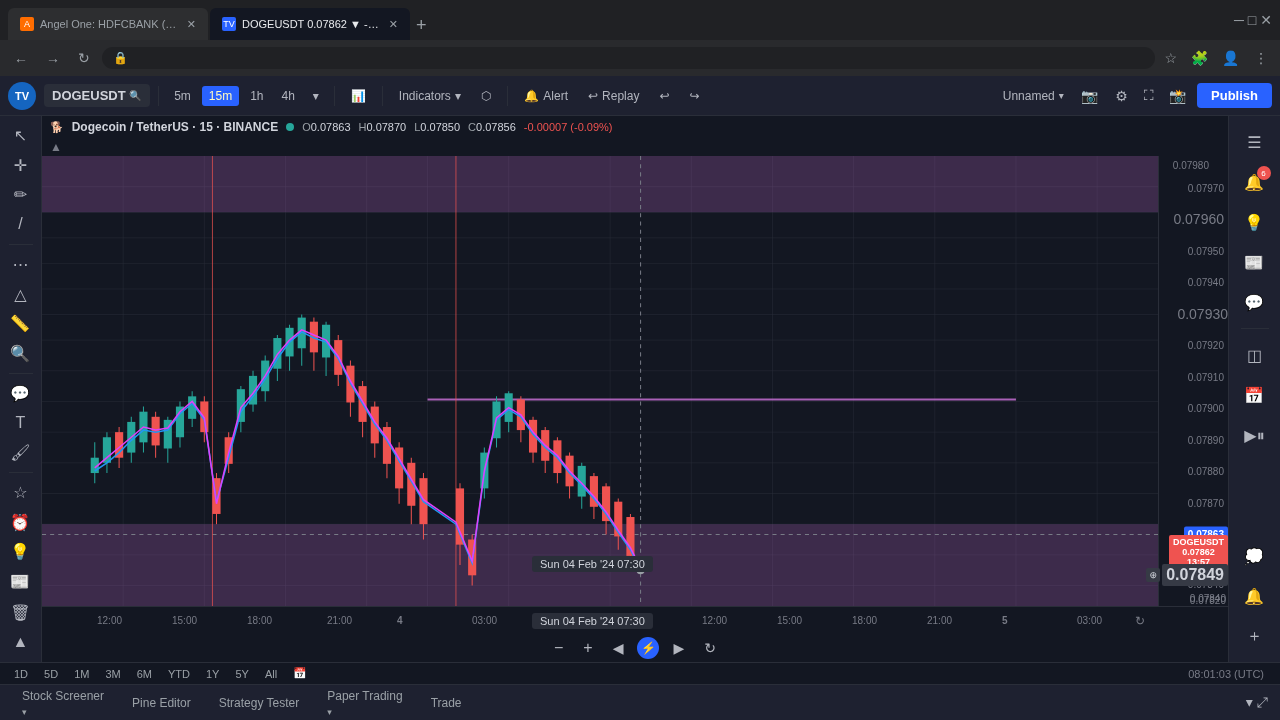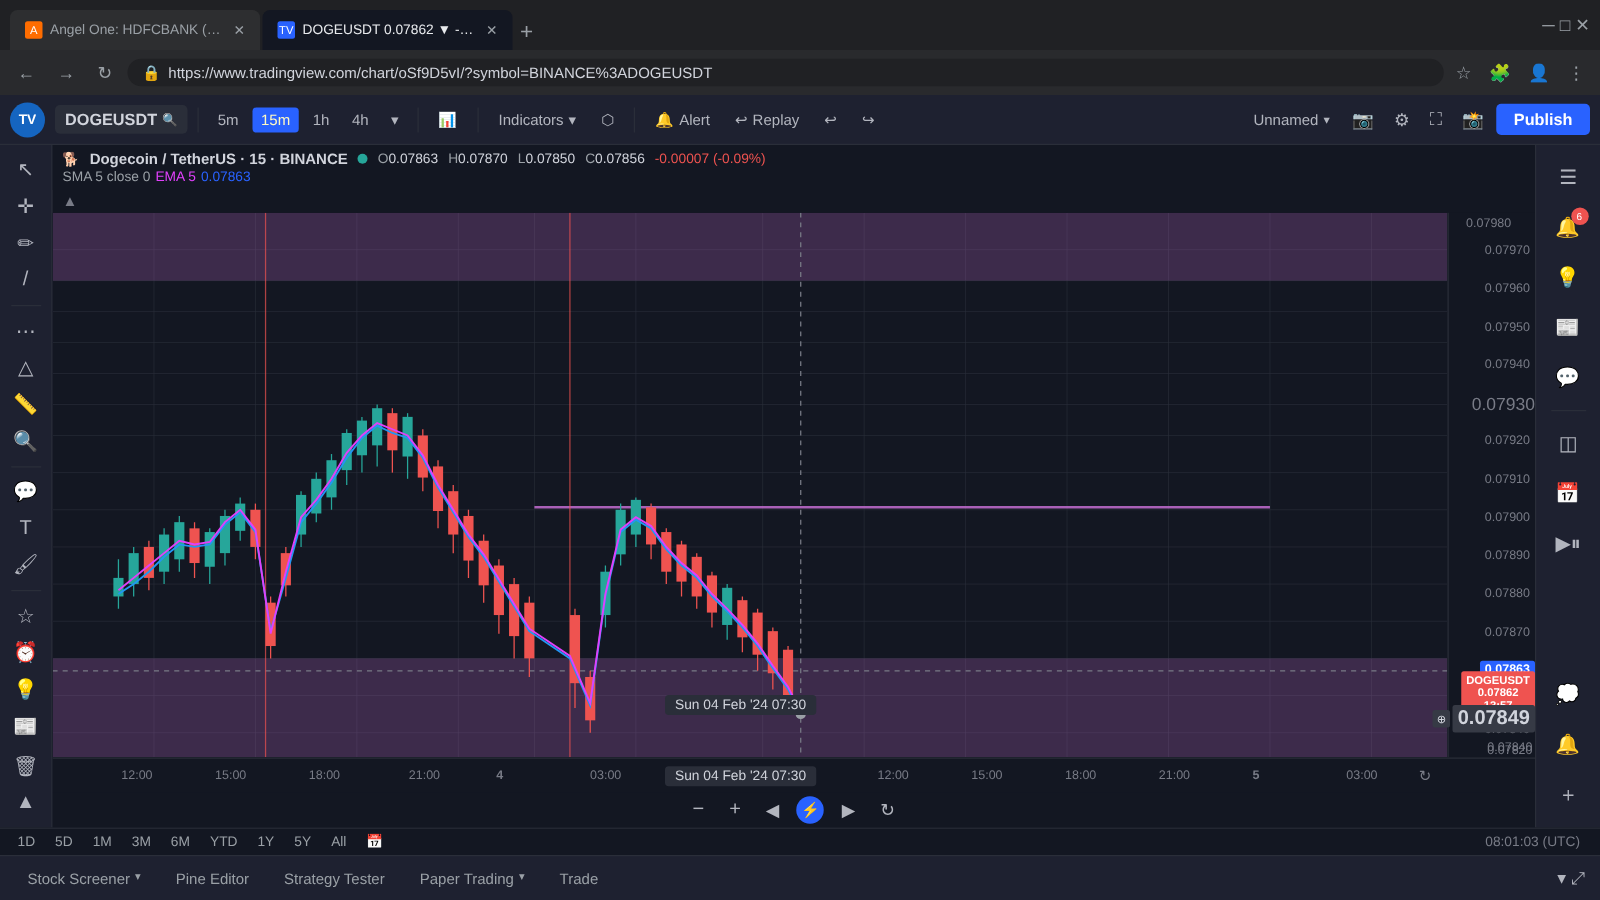--- a/index.html
+++ b/index.html
@@ -55,21 +55,21 @@
     
     .chart-canvas { flex: 1; position: relative; overflow: hidden; background: #131722; }
 
     
     .right-sidebar { width: 52px; background: #1e2130; border-left: 1px solid #2a2e39; display: flex; flex-direction: column; align-items: center; padding: 8px 0; gap: 4px; }
     .rs-icon { width: 36px; height: 36px; display: flex; align-items: center; justify-content: center; cursor: pointer; border-radius: 4px; color: #b2b5be; font-size: 16px; position: relative; }
     .rs-divider { width: 28px; height: 1px; background: #2a2e39; margin: 4px 0; }
     .period-btn { padding: 2px 6px; font-size: 11px; color: #9aa0a6; cursor: pointer; border-radius: 3px; }
 
     .bottom-panels { height: 36px; background: #1e2130; display: flex; align-items: center; gap: 8px; padding: 0 12px; border-top: 1px solid #2a2e39; }
-    .panel-btn { padding: 3px 10px; font-size: 12px; color: #9aa0a6; cursor: pointer; border-radius: 3px; display: flex; align-items: flex-start; gap: 4px; }
+    .panel-btn { padding: 3px 10px; font-size: 12px; color: #9aa0a6; cursor: pointer; border-radius: 3px; display: flex; align-items: flex-start; gap: 4px; flex-direction: column; }
     .utc-time { font-size: 11px; color: #787b86; margin-left: auto; padding-right: 8px; }
 
     
     .chart-svg-container { width: 100%; height: 100%; position: absolute; top: 0; left: 0; }
 
     
     .cursor-tooltip { position: absolute; background: #2a2e39; border-radius: 3px; padding: 2px 8px; font-size: 11px; color: #d1d4dc; white-space: nowrap; }
 
     .sma-line { fill: none; stroke: #2196f3; stroke-width: 1.5; }
     .ema-line { fill: none; stroke: #e040fb; stroke-width: 1.5; }
@@ -97,21 +97,20 @@
     <span style="color:#9aa0a6;font-size:14px;cursor:pointer;">✕</span>
   </div>
 </div>
 
 <div class="browser-nav">
   <span class="nav-btn">←</span>
   <span class="nav-btn">→</span>
   <span class="nav-btn">↻</span>
   <div class="address-bar">
     <span style="color:#9aa0a6;font-size:12px;">🔒</span>
-    <span class="address-text">https://www.tradingview.com/chart/oSf9D5vI/?symbol=BINANCE%3ADOGEUSDT</span>
   </div>
   <span class="nav-action">☆</span>
   <span class="nav-action">🧩</span>
   <span class="nav-action">👤</span>
   <span class="nav-action">⋮</span>
 </div>
 
 <div class="tv-app">
 
   <div class="tv-toolbar">
@@ -194,25 +193,20 @@
           <div class="ohlc-values">
             <span><span class="ohlc-label">O</span><span class="ohlc-val">0.07863</span></span>
             <span><span class="ohlc-label">H</span><span class="ohlc-val">0.07870</span></span>
             <span><span class="ohlc-label">L</span><span class="ohlc-val">0.07850</span></span>
             <span><span class="ohlc-label">C</span><span class="ohlc-val">0.07856</span></span>
             <span class="ohlc-change">
               <span>-0.00007</span>
               <span>(-0.09%)</span>
             </span>
           </div>
-        </div>
-        <div class="chart-indicator">
-          <span>SMA 5 close 0</span>
-          <span style="color:#e040fb;">EMA 5</span>
-          <span class="ind-val">0.07863</span>
         </div>
       </div>
 
       <div style="padding:2px 8px;cursor:pointer;color:#787b86;font-size:12px;">▲</div>
 
       <div style="display:flex;flex:1;overflow:hidden;position:relative;">
 
         <div class="chart-canvas">
           <svg class="chart-svg-container" viewBox="0 0 1100 440" preserveAspectRatio="none">
 
@@ -357,21 +351,21 @@
 
           <div class="cursor-tooltip" style="bottom:34px;left:490px;background:#2a2e39;">
             <span>Sun 04 Feb '24  07:30</span>
           </div>
         </div>
 
         <div style="width:70px;background:#131722;border-left:1px solid #2a2e39;position:relative;flex-shrink:0;">
 
           <div style="position:absolute;top:2%;right:19px;font-size:10px;color:#787b86;transform:translateY(-50%);">0.07980</div>
           <div style="position:absolute;top:7%;right:4px;font-size:10px;color:#787b86;transform:translateY(-50%);">0.07970</div>
-          <div style="position:absolute;top:14%;right:4px;font-size:10px;color:#787b86;transform:translateY(-50%);padding-left:35px;">0.07960</div>
+          <div style="position:absolute;top:14%;right:4px;font-size:14px;color:#787b86;transform:translateY(-50%);padding-left:35px;">0.07960</div>
           <div style="position:absolute;top:21%;right:4px;font-size:10px;color:#787b86;transform:translateY(-50%);">0.07950</div>
           <div style="position:absolute;top:28%;right:4px;font-size:10px;color:#787b86;transform:translateY(-50%);">0.07940</div>
           <div style="position:absolute;top:35%;right:0;font-size:14px;color:#787b86;transform:translateY(-50%);">0.07930</div>
           <div style="position:absolute;top:42%;right:4px;font-size:10px;color:#787b86;transform:translateY(-50%);">0.07920</div>
           <div style="position:absolute;top:49%;right:4px;font-size:10px;color:#787b86;transform:translateY(-50%);">0.07910</div>
           <div style="position:absolute;top:56%;right:4px;font-size:10px;color:#787b86;transform:translateY(-50%);">0.07900</div>
           <div style="position:absolute;top:63%;right:4px;font-size:10px;color:#787b86;transform:translateY(-50%);">0.07890</div>
           <div style="position:absolute;top:70%;right:4px;font-size:10px;color:#787b86;transform:translateY(-50%);">0.07880</div>
           <div style="position:absolute;top:77%;right:4px;font-size:10px;color:#787b86;transform:translateY(-50%);">0.07870</div>
           <div style="position:absolute;top:84%;right:4px;font-size:10px;color:#787b86;transform:translateY(-50%);">0.07860</div>

